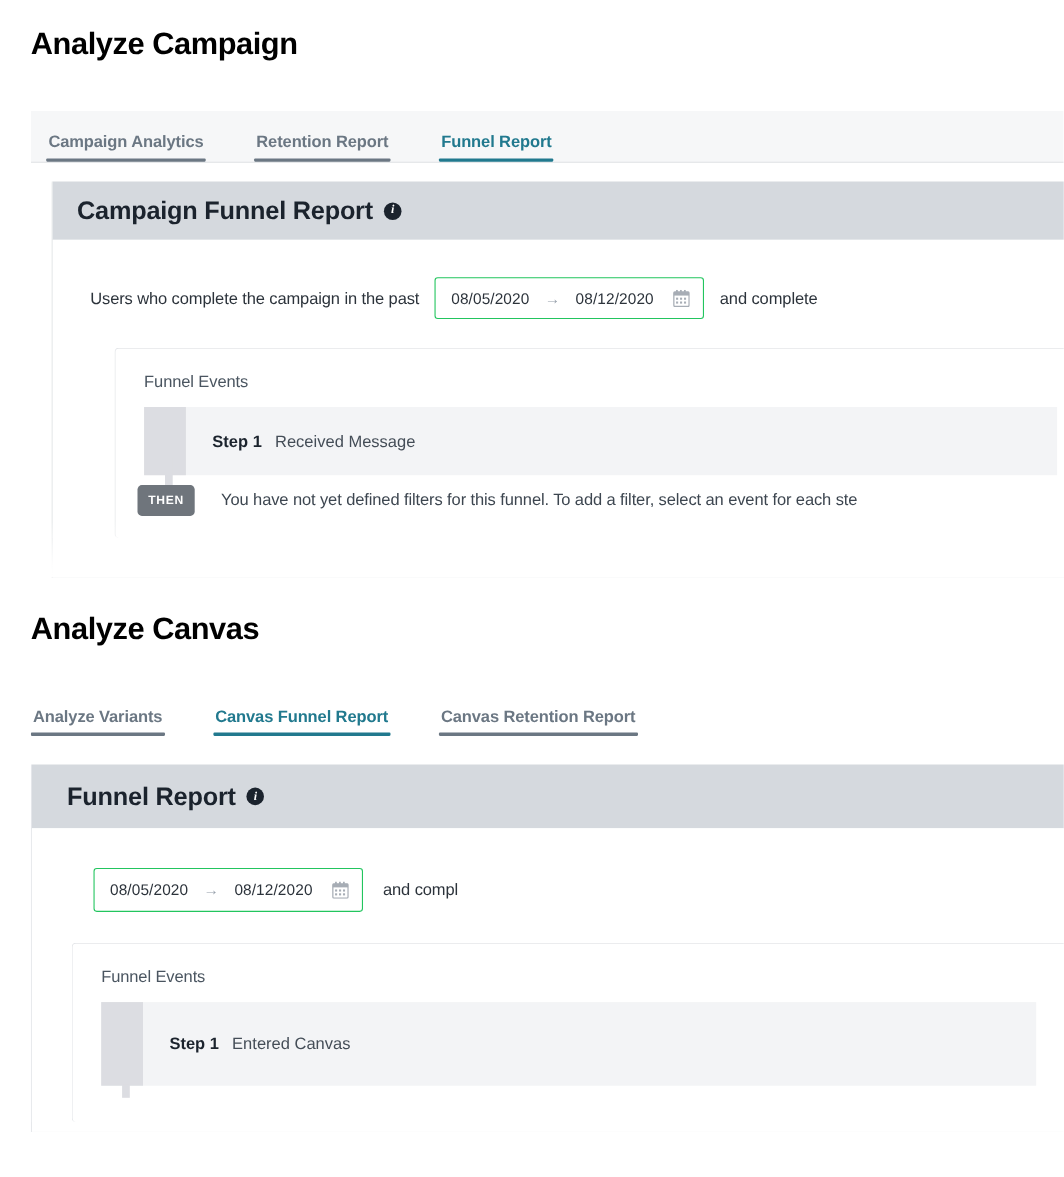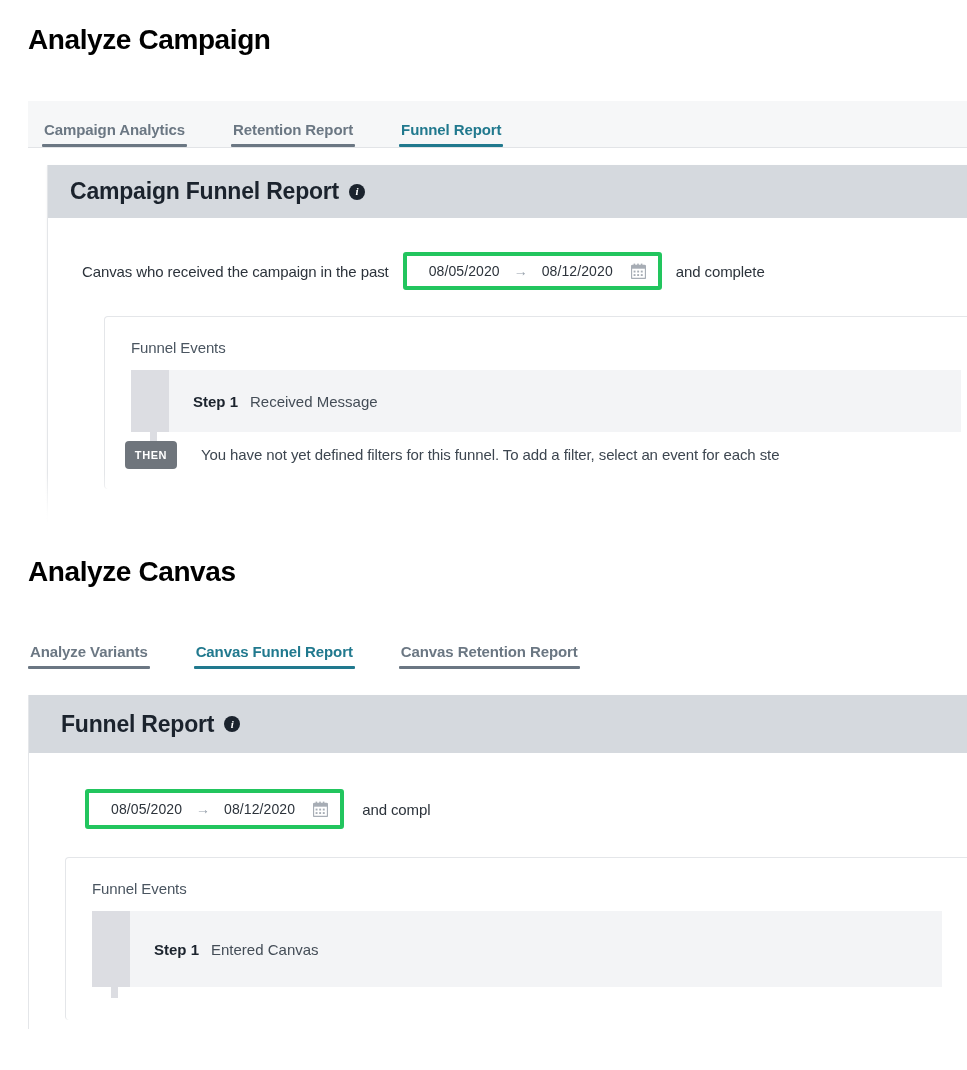--- a/index.html
+++ b/index.html
@@ -128,26 +128,26 @@
     white-space: nowrap;
   }
   .criteria-text {
     font-size: 15px;
     color: #2c333b;
     letter-spacing: -0.1px;
   }
   .daterange {
     display: flex;
     align-items: center;
-    border: 4px solid #22c55e;
+    border: 1px solid #22c55e;
     border-radius: 3px;
     background: #ffffff;
     height: 38px;
     box-sizing: border-box;
-    padding: 0 12px 0 22px;
+    padding: 0 12px 0 14px;
     margin: 0 14px;
     cursor: pointer;
   }
   .date-val {
     font-size: 14px;
     color: #2c333b;
     letter-spacing: 0.1px;
   }
   .date-arrow {
     color: #97a0ab;
@@ -274,21 +274,21 @@
     <div class="card" style="position:absolute; left:19px; top:64px; width:920px; height:360px;">
 
       <div class="card-header">
         <span class="card-header-title">Campaign Funnel Report</span>
         <span class="info-icon">i</span>
       </div>
 
       <div class="card-body">
 
         <div class="criteria-row">
-          <span class="criteria-text">Canvas who received the campaign in the past</span>
+          <span class="criteria-text">Users who complete the campaign in the past</span>
 
           <div class="daterange">
             <span class="date-val">08/05/2020</span>
             <span class="date-arrow">→</span>
             <span class="date-val">08/12/2020</span>
             <span class="cal-icon">
               <svg width="15" height="16" viewBox="0 0 15 16">
                 <rect x="0.5" y="2.5" width="14" height="13" rx="1" fill="none" stroke="#a7adb5" stroke-width="1.3"></rect>
                 <rect x="0.5" y="2.5" width="14" height="3.2" fill="#a7adb5"></rect>
                 <rect x="2.6" y="0.6" width="1.6" height="3" fill="#a7adb5"></rect>

